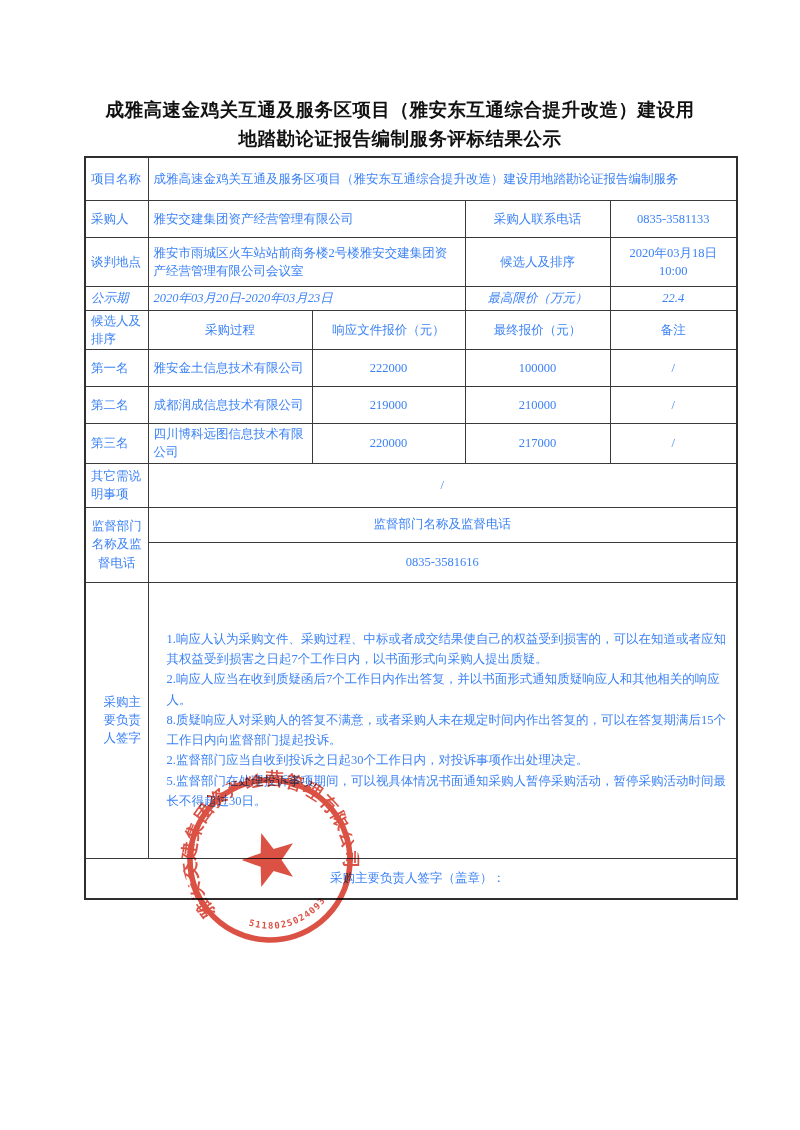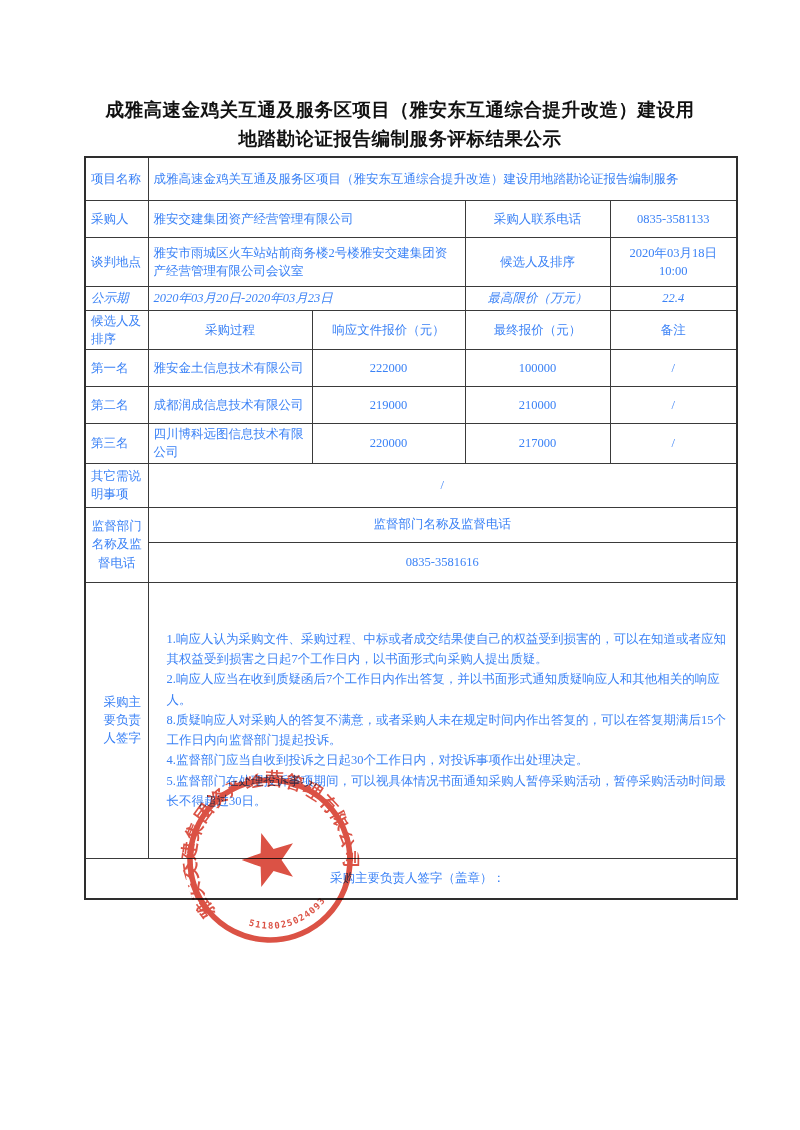--- a/index.html
+++ b/index.html
@@ -146,21 +146,21 @@
       <td class="ctr" colspan="4">0835-3581616</td>
     </tr>
 
     <tr class="r-objection">
       <td class="lbl ctr">采购主要负责人签字</td>
       <td class="lft" colspan="4">
         <div class="objection-list">
           <div>1.响应人认为采购文件、采购过程、中标或者成交结果使自己的权益受到损害的，可以在知道或者应知其权益受到损害之日起7个工作日内，以书面形式向采购人提出质疑。</div>
           <div>2.响应人应当在收到质疑函后7个工作日内作出答复，并以书面形式通知质疑响应人和其他相关的响应人。</div>
           <div>8.质疑响应人对采购人的答复不满意，或者采购人未在规定时间内作出答复的，可以在答复期满后15个工作日内向监督部门提起投诉。</div>
-          <div>4.监督部门应当自收到投诉之日起30个工作日内，对投诉事项作出处理决定。</div>
+          <div>2.监督部门应当自收到投诉之日起30个工作日内，对投诉事项作出处理决定。</div>
           <div>5.监督部门在处理投诉事项期间，可以视具体情况书面通知采购人暂停采购活动，暂停采购活动时间最长不得超过30日。</div>
         </div>
       </td>
     </tr>
 
     <tr class="r-sign">
       <td class="lft" colspan="5" style="padding-left:18px;text-align:center;">采购主要负责人签字（盖章）：</td>
     </tr>
   </tbody>
     </table>

